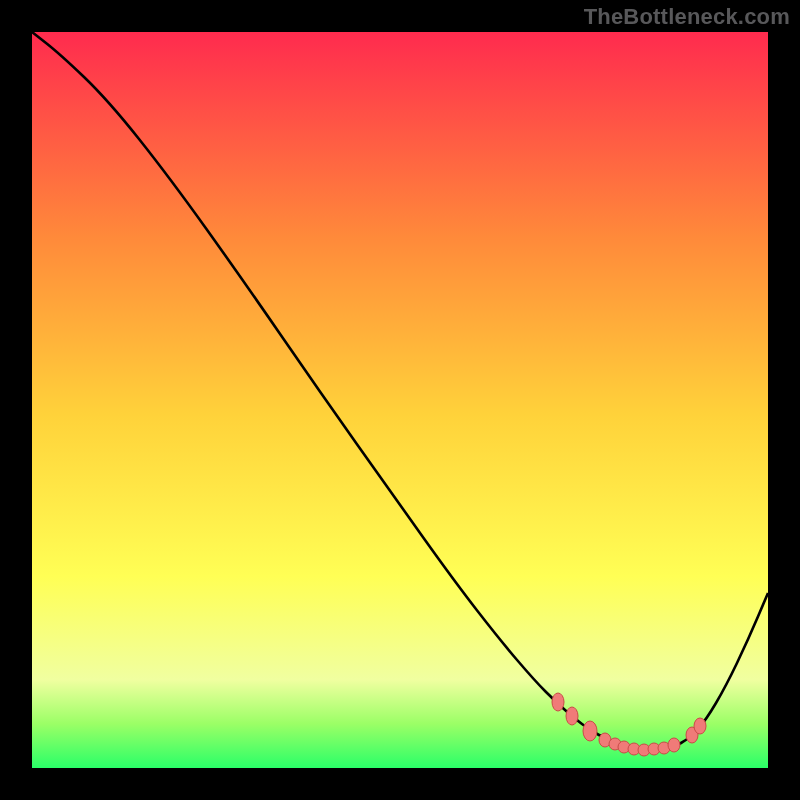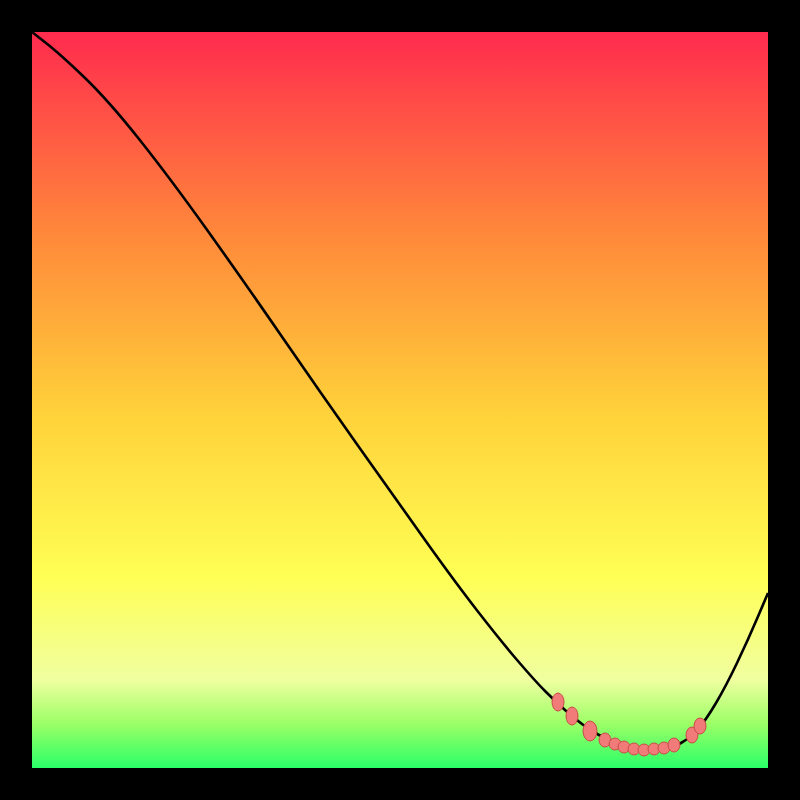--- a/index.html
+++ b/index.html
@@ -30,20 +30,21 @@
   svg {
     position: absolute;
     top: 0;
     left: 0;
   }
 </style>
 </head>
 <body>
 
 <div class="chart-wrap">
+  <div class="attribution">TheBottleneck.com</div>
 
   <svg id="chart-svg" width="800" height="800" viewBox="0 0 800 800">
     <defs>
       <linearGradient id="bgGrad" x1="0" y1="0" x2="0" y2="1">
         <stop id="g0" offset="0%" stop-color="#ff2b4e"></stop>
         <stop id="g1" offset="28%" stop-color="#ff8a3a"></stop>
         <stop id="g2" offset="52%" stop-color="#ffd23a"></stop>
         <stop id="g3" offset="74%" stop-color="#ffff55"></stop>
         <stop id="g4" offset="88%" stop-color="#f0ffa0"></stop>
         <stop id="g5" offset="94%" stop-color="#9bff66"></stop>

